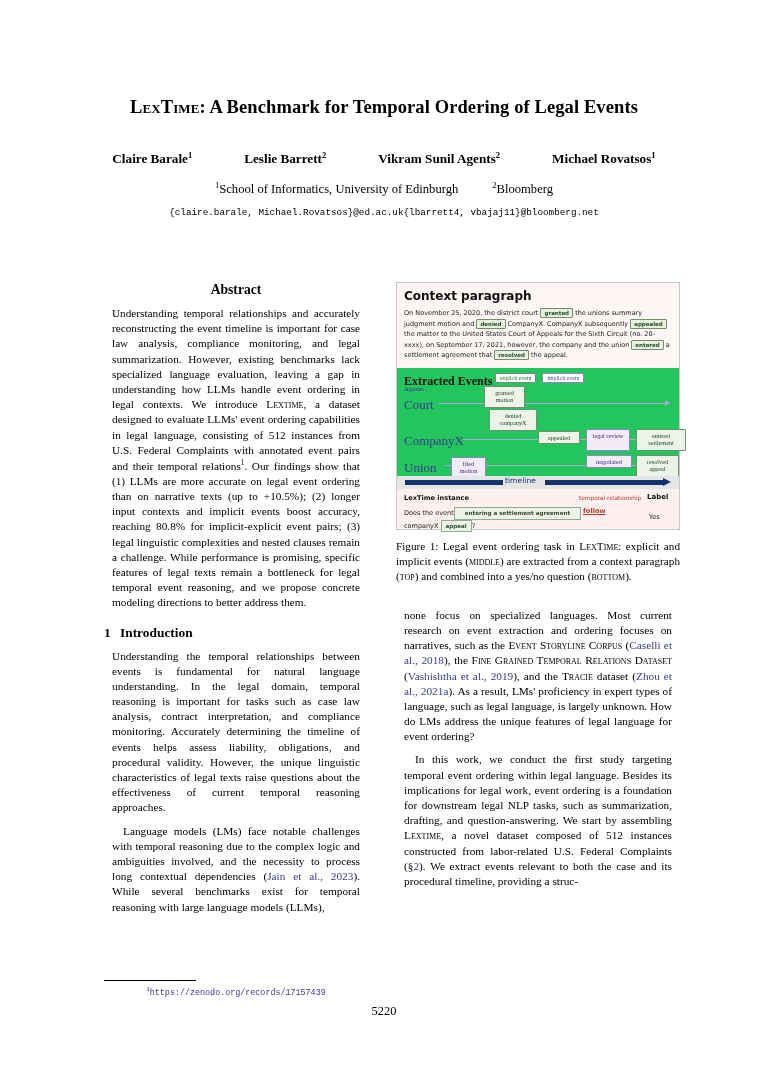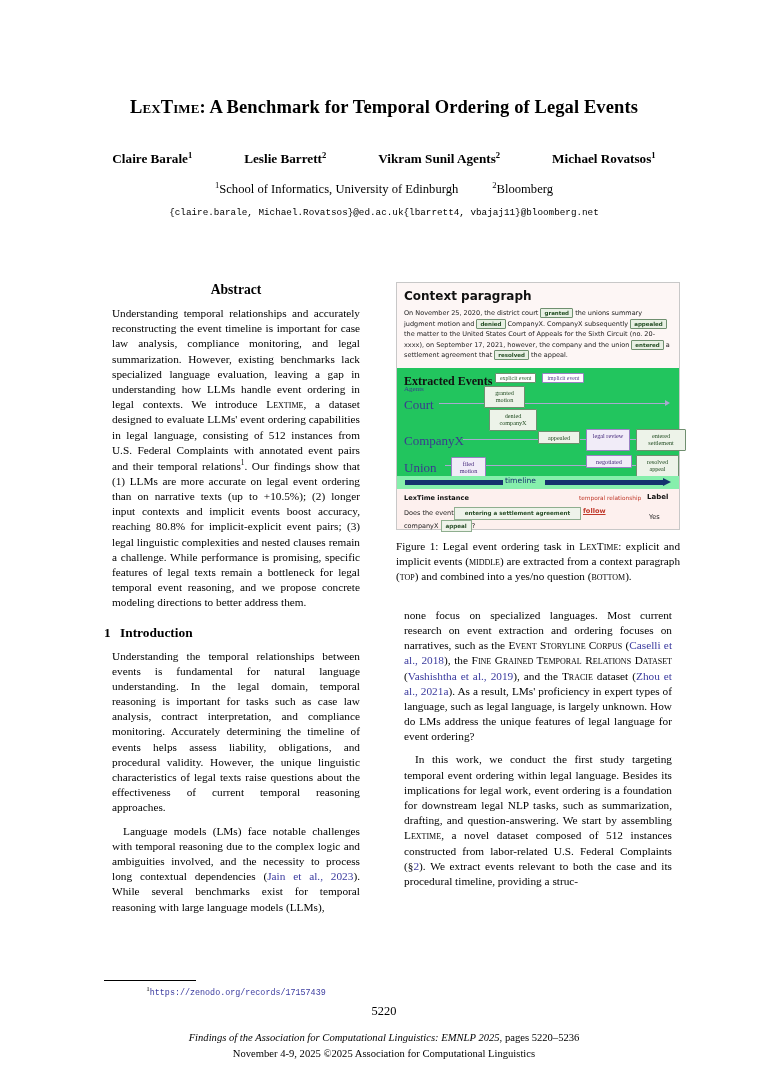--- a/index.html
+++ b/index.html
@@ -174,21 +174,21 @@
     background: #edf3e9;
     color: #1f4a1f;
     border-radius: 1px;
   }
   .ev-box.imp {
     border-color: #9a80c4;
     background: #f1ecf8;
     color: #43267a;
   }
 
-  .timeline-wrap { position: relative; height: 13px; background: #86efac; }
+  .timeline-wrap { position: relative; height: 13px; background: #e5e5e5; }
   .tl-bar {
     position: absolute; top: 4px; height: 5px; background: #15326e;
   }
   .tl-left { left: 8px; width: 98px; }
   .tl-right { left: 148px; width: 118px; }
   .tl-arrow {
     position: absolute; left: 266px; top: 2px;
     width: 0; height: 0;
     border-top: 4.5px solid transparent;
     border-bottom: 4.5px solid transparent;
@@ -345,18 +345,14 @@
 
     <div class="fig-caption"><span>Figure 1: Legal event ordering task in </span><span class="sc">LexTime</span><span>: explicit and implicit events (</span><span class="scaps">middle</span><span>) are extracted from a context paragraph (</span><span class="scaps">top</span><span>) and combined into a yes/no question (</span><span class="scaps">bottom</span><span>).</span></div>
 
     <div style="margin-top:24px;">
       <p class="body noind"><span>none focus on specialized languages. Most current research on event extraction and ordering focuses on narratives, such as the <span class="scaps">Event Storyline Corpus</span> (</span><span class="cite">Caselli et al., 2018</span><span>), the <span class="scaps">Fine Grained Temporal Relations Dataset</span> (</span><span class="cite">Vashishtha et al., 2019</span><span>), and the <span class="scaps">Tracie</span> dataset (</span><span class="cite">Zhou et al., 2021a</span><span>). As a result, LMs' proficiency in expert types of language, such as legal language, is largely unknown. How do LMs address the unique features of legal language for event ordering?</span></p>
       <p class="body"><span>In this work, we conduct the first study targeting temporal event ordering within legal language. Besides its implications for legal work, event ordering is a foundation for downstream legal NLP tasks, such as summarization, drafting, and question-answering. We start by assembling <span class="scaps">Lextime</span>, a novel dataset composed of 512 instances constructed from labor-related U.S. Federal Complaints (§</span><span class="cite">2</span><span>). We extract events relevant to both the case and its procedural timeline, providing a struc-</span></p>
     </div>
   </div>
 
   <div class="pagenum">5220</div>
-  <div class="footer-lines">
-    <div><span class="ital">Findings of the Association for Computational Linguistics: EMNLP 2025</span><span>, pages 5220–5236</span></div>
-    <div>November 4-9, 2025 ©2025 Association for Computational Linguistics</div>
-  </div>
 
 </div>
 
 </body></html>

